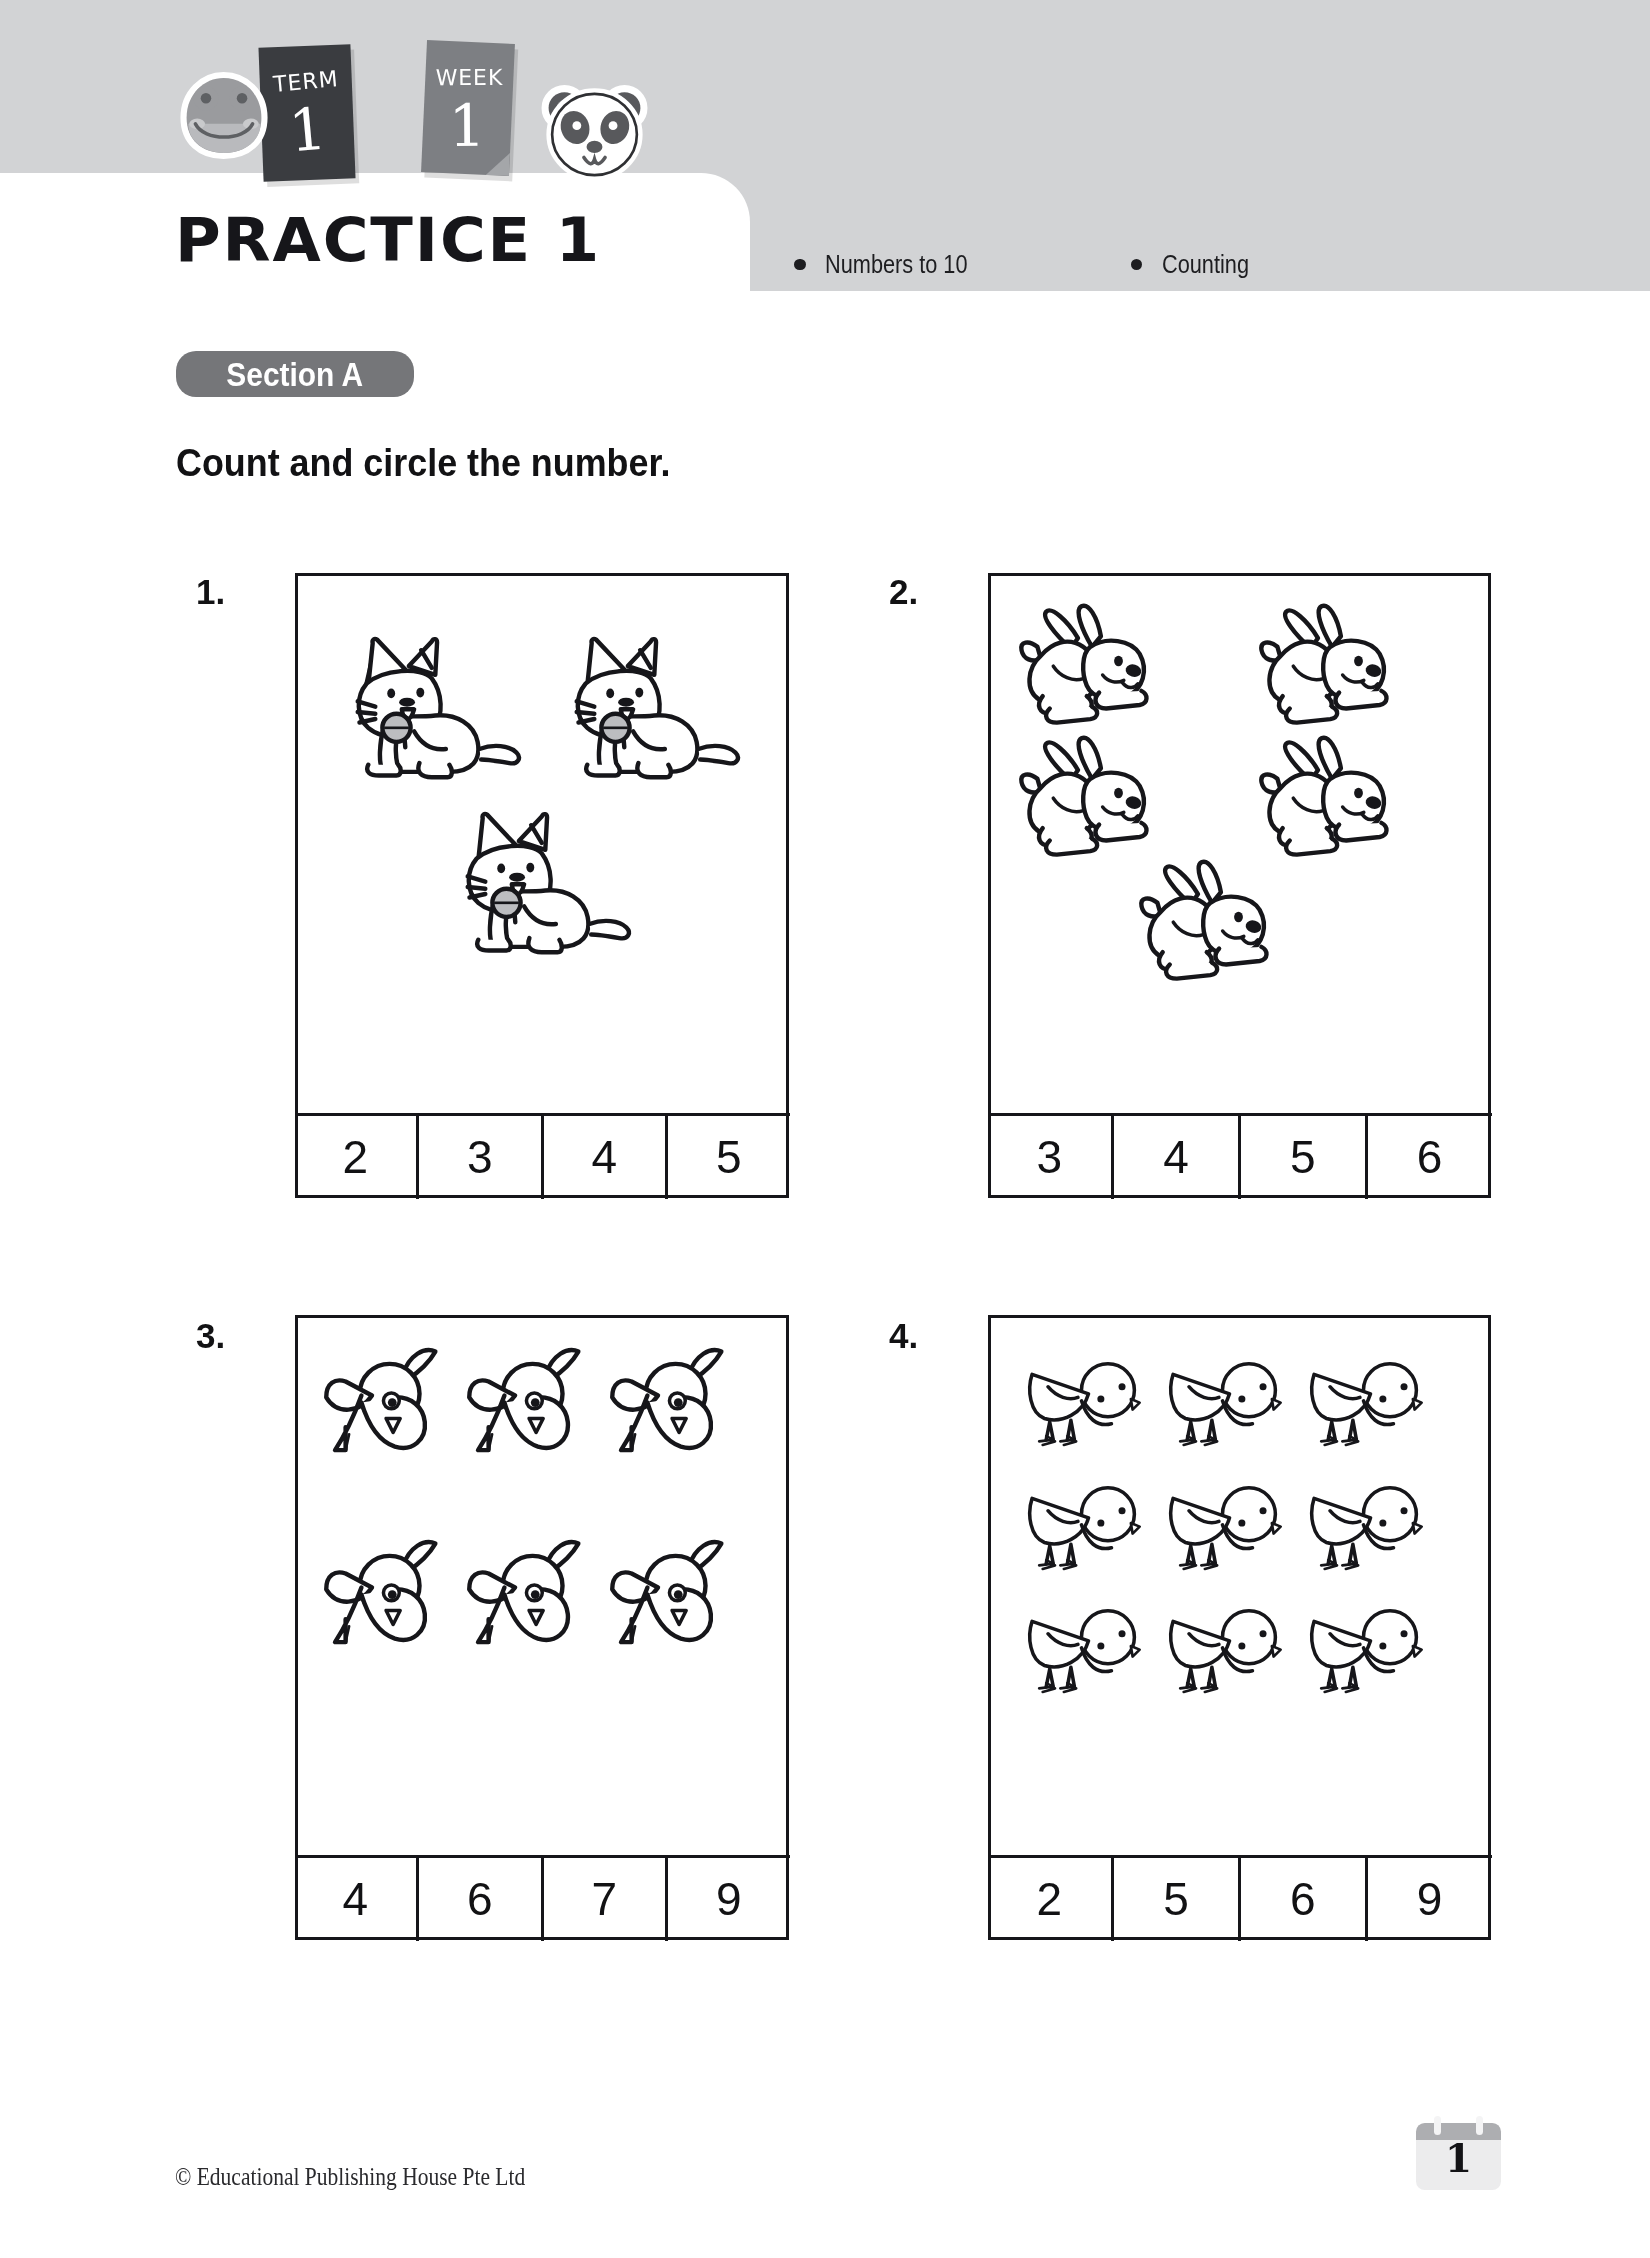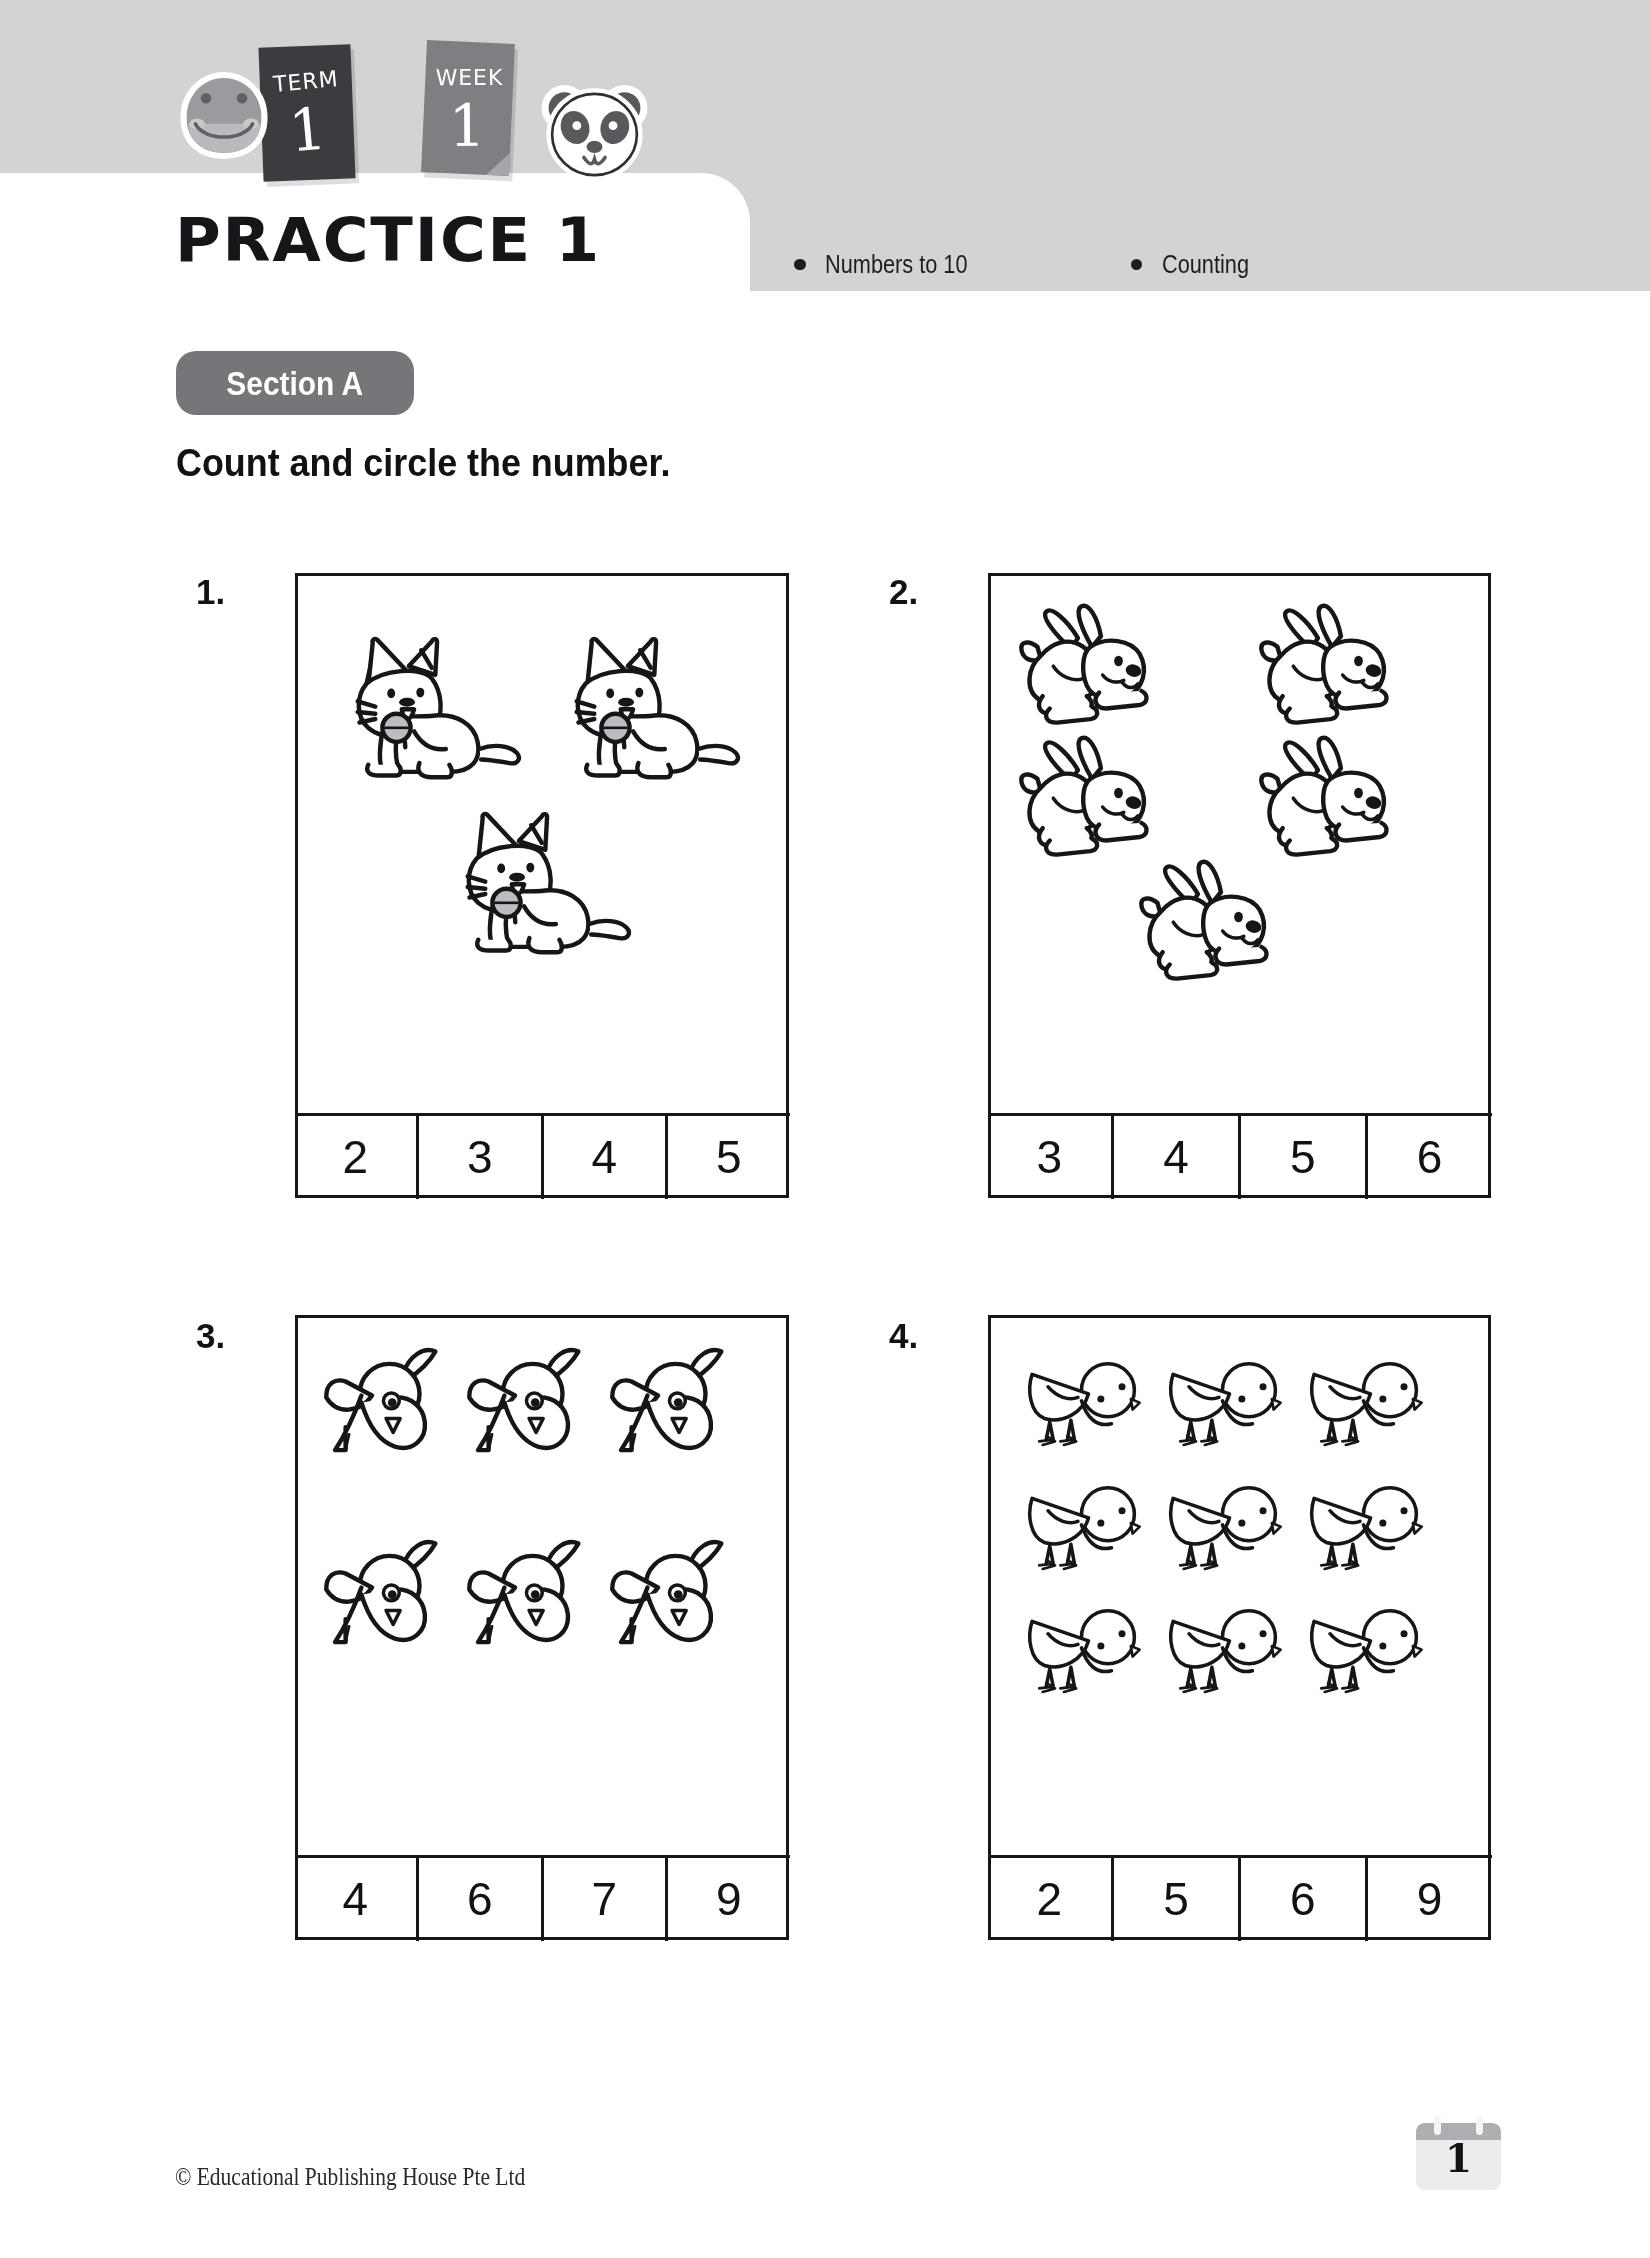--- a/index.html
+++ b/index.html
@@ -122,21 +122,21 @@
     color: #1d1d20;
     transform: scaleX(0.82);
     transform-origin: left center;
     white-space: nowrap;
   }
 
   
   .section-badge {
     position: absolute;
     left: 176px; top: 351px;
-    width: 238px; height: 64px;
+    width: 238px; height: 46px;
     background: #757679;
     border-radius: 20px;
     display: flex;
     align-items: center;
     justify-content: center;
   }
   .section-badge span {
     color: #ffffff;
     font-family: "Liberation Sans", sans-serif;
     font-size: 34px;

